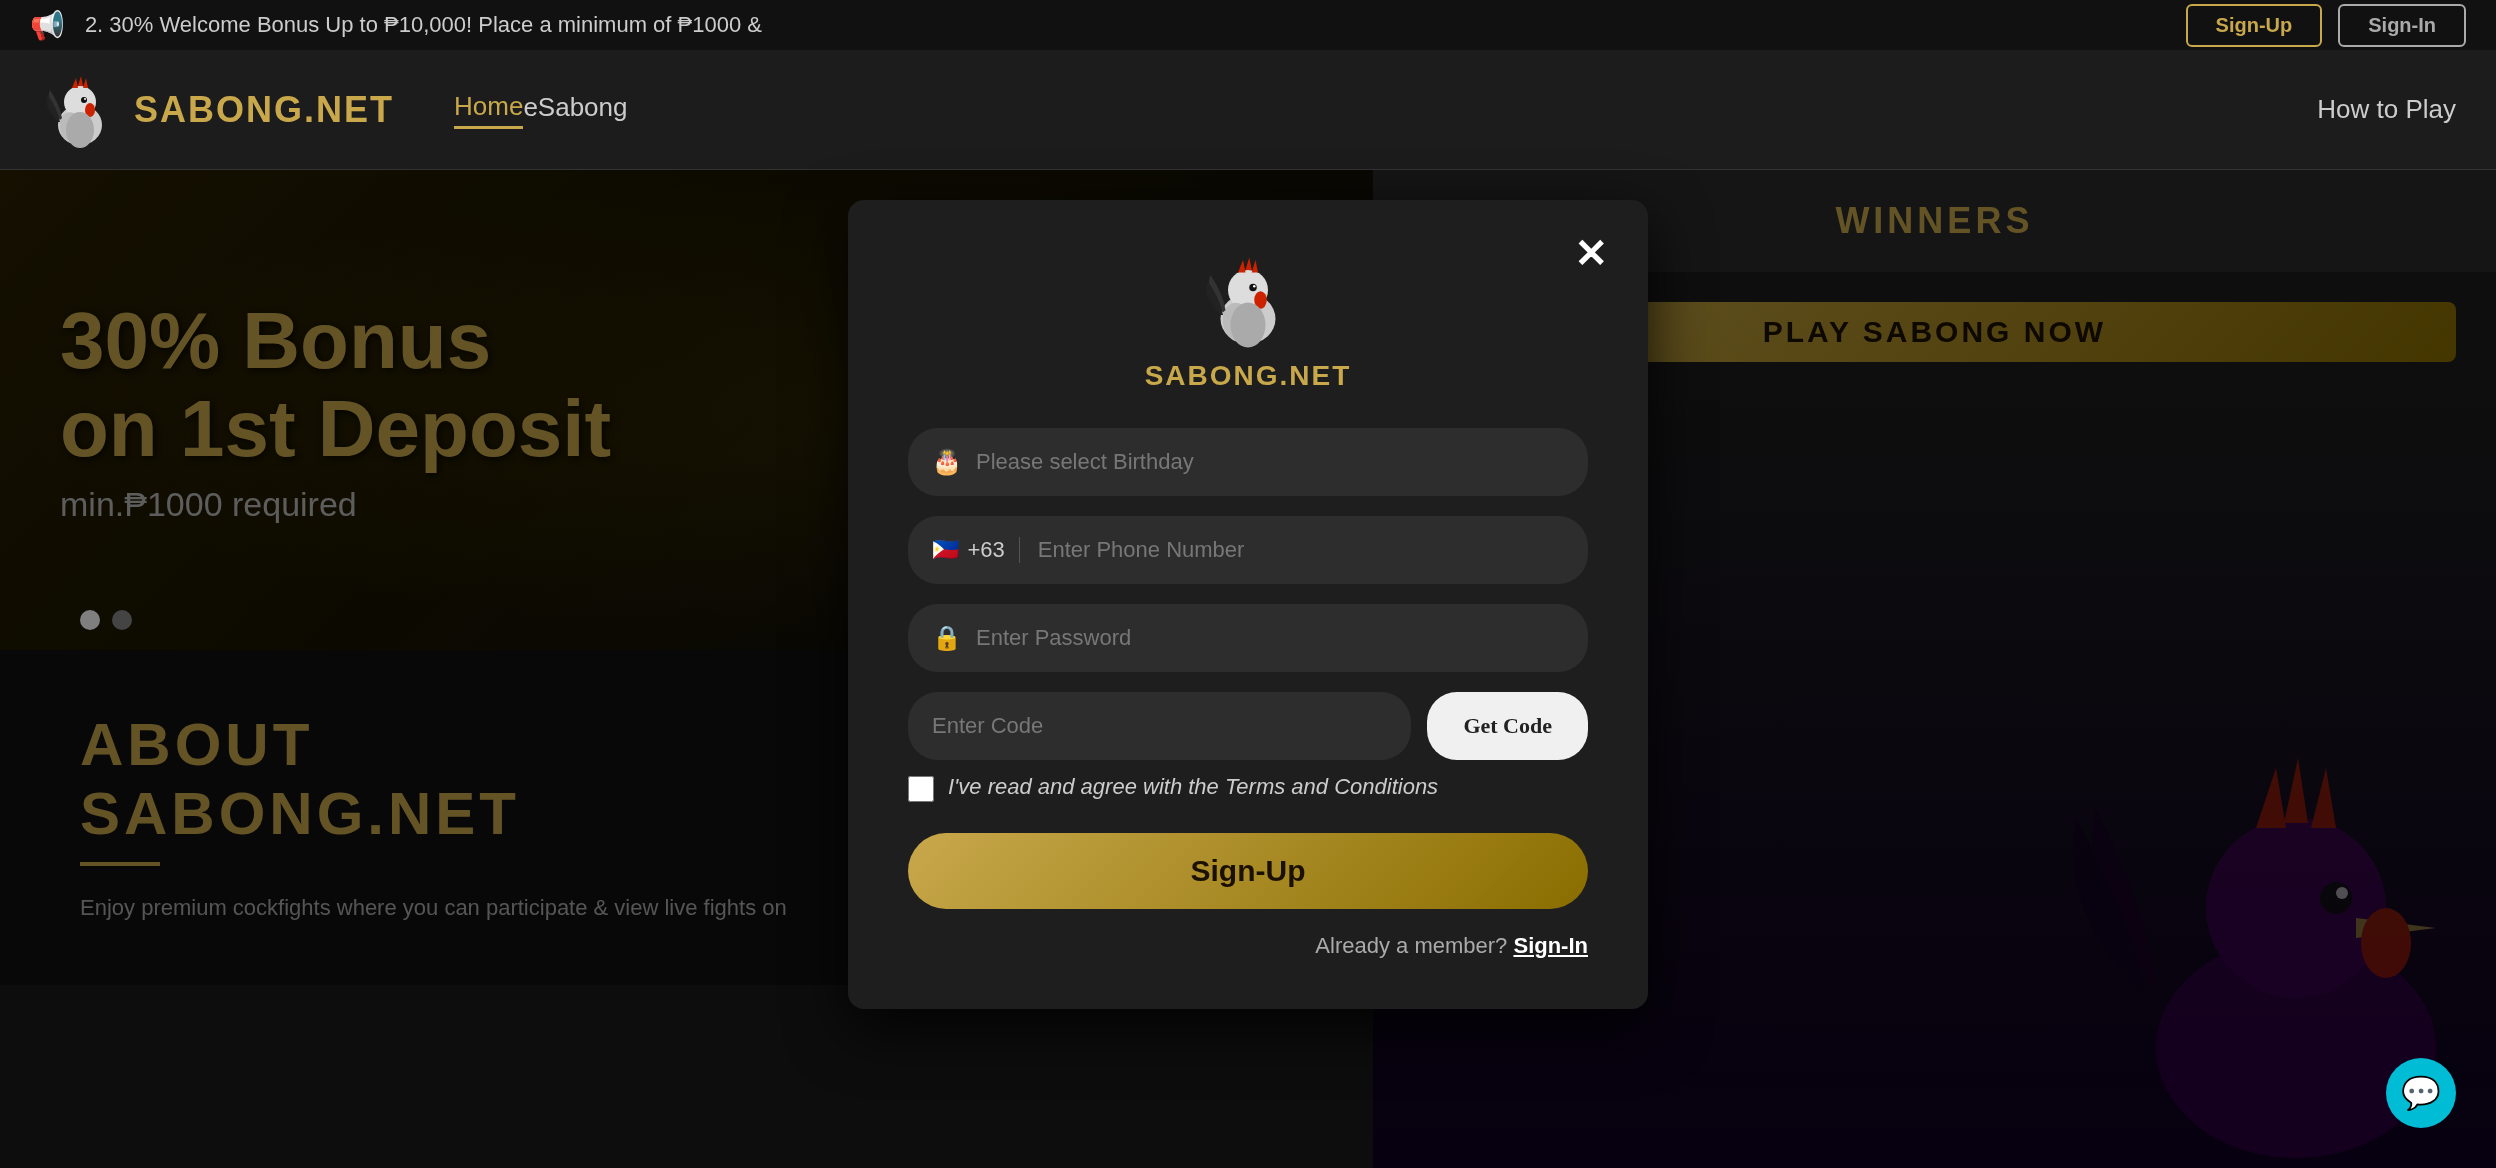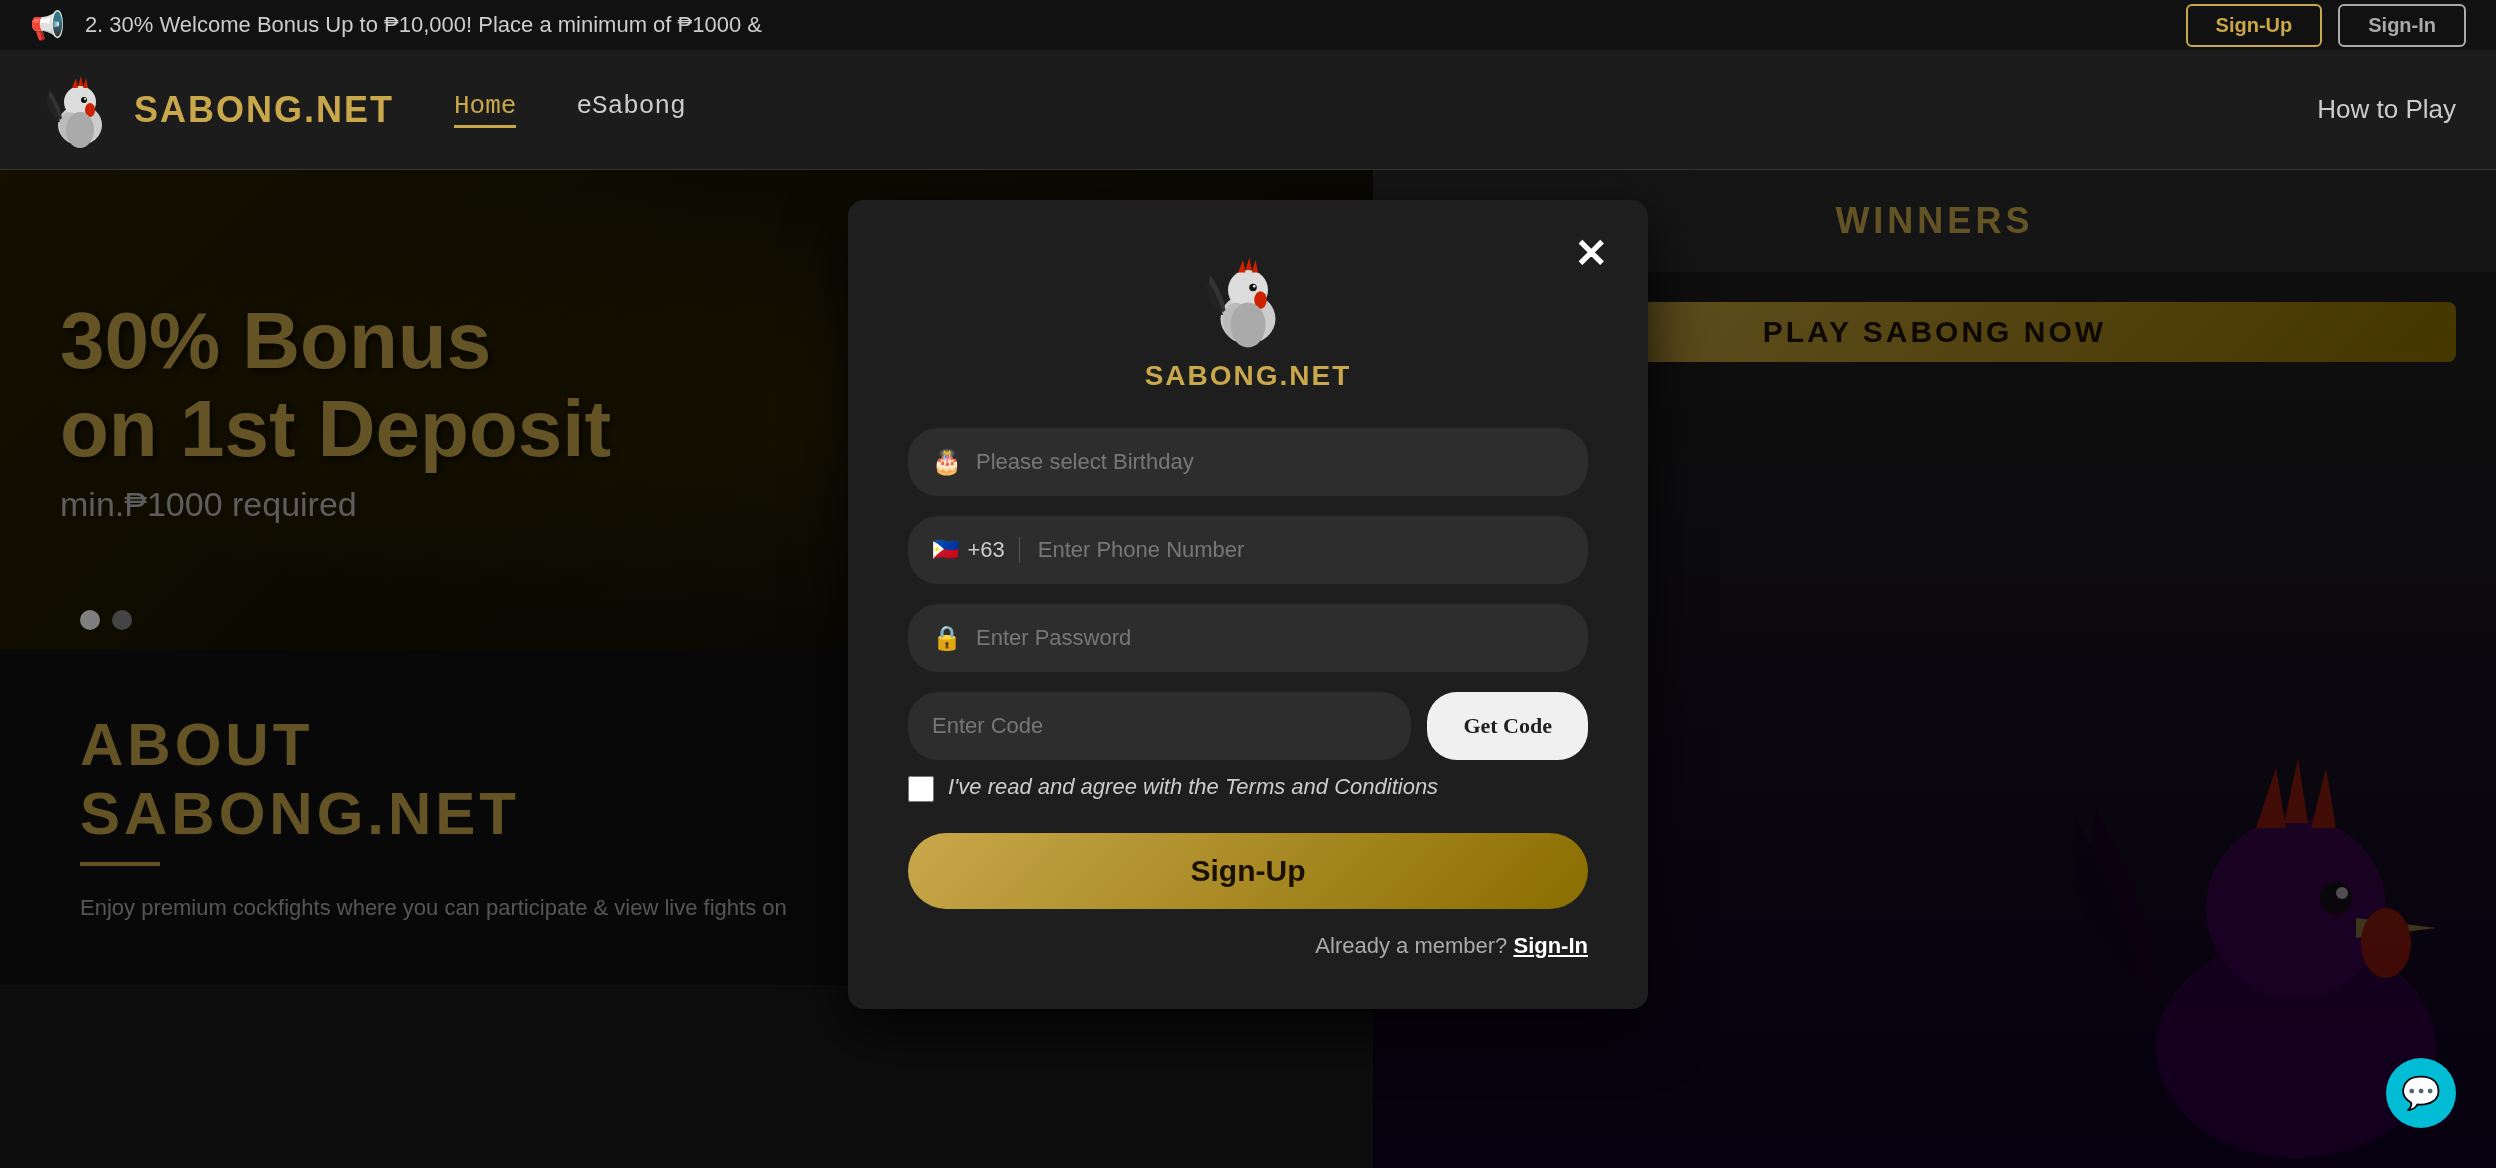--- a/index.html
+++ b/index.html
@@ -81,23 +81,21 @@
       height: 80px;
     }
     .logo-text {
       color: #c8a84b;
       font-size: 36px;
       font-weight: bold;
       letter-spacing: 2px;
     }
     .nav-links {
       display: flex;
-      gap: 60px;
-      align-items: flex-start;
-      font-family: Liberation Mono, monospace;
+      align-items: center;
     }
     .nav-link {
       color: #c8a84b;
       font-size: 26px;
       text-decoration: none;
       border-bottom: 3px solid #c8a84b;
       padding-bottom: 4px;
       cursor: pointer;
     }
     .nav-link.inactive {

